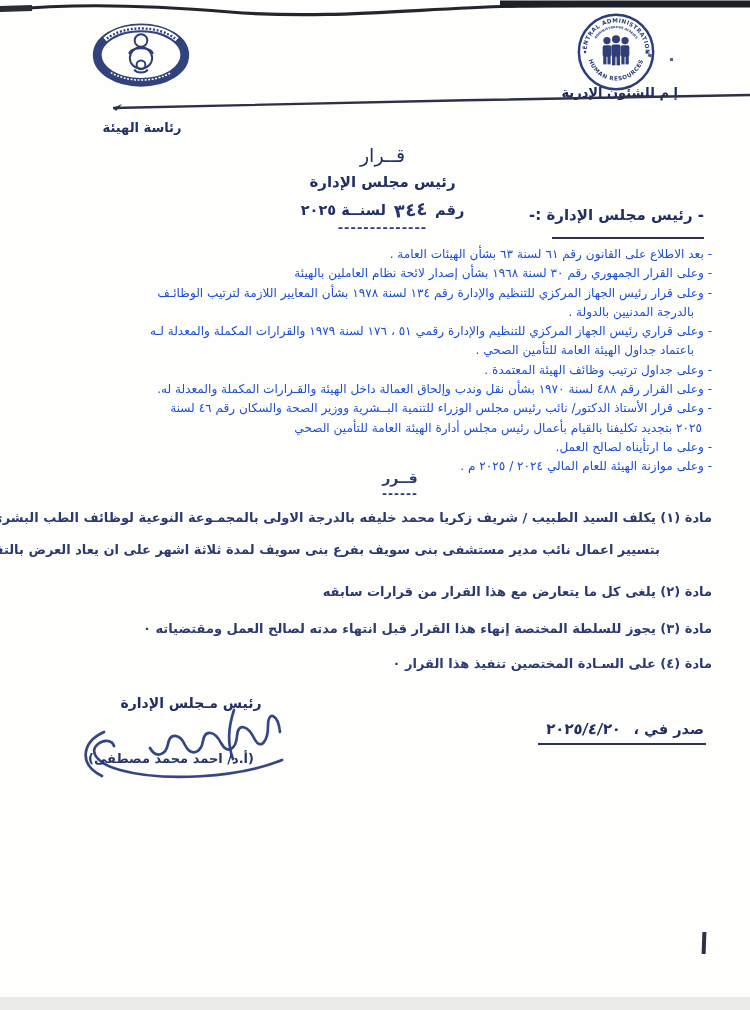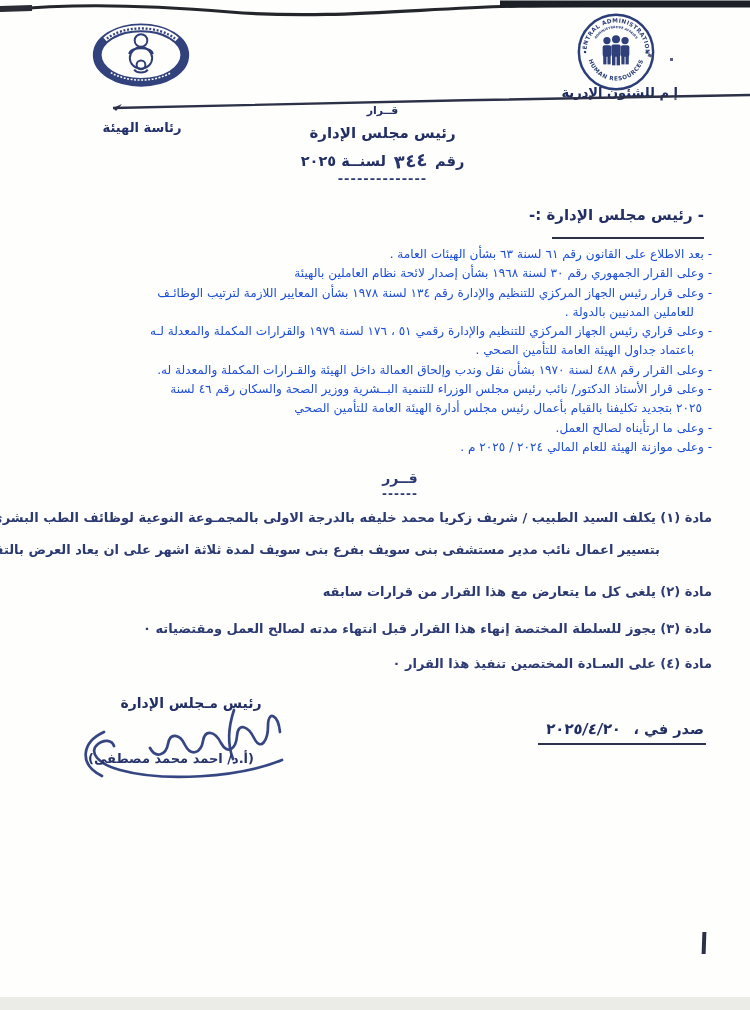--- a/index.html
+++ b/index.html
@@ -8,21 +8,21 @@
   .abs{position:absolute;}
   
   .left-logo{left:90px;top:22px;width:102px;height:72px;}
   .left-caption{left:92px;top:92px;width:100px;text-align:center;font-size:13px;font-weight:bold;color:#223169;direction:rtl;margin-top:28px;}
   .stamp{left:576px;top:12px;width:80px;height:80px;}
   .stamp-caption{left:552px;top:85px;width:126px;font-size:13px;font-weight:bold;color:#1e2c60;direction:rtl;}
   .header-rule{left:0;top:90px;width:750px;height:26px;}
   .top-edge{left:0;top:0;width:750px;height:22px;}
   
   .title-block{left:275px;top:104px;width:215px;text-align:center;direction:rtl;color:#222f63;}
-  .t1{font-size:11px;font-weight:bold;}
+  .t1{font-size:19px;font-weight:normal;margin-top:40px;}
   .t2{font-size:15px;font-weight:bold;margin-top:7px;}
   .t3{font-size:14.5px;font-weight:bold;margin-top:7px;}
   .tdash{font-size:13px;font-weight:bold;letter-spacing:1px;margin-top:1px;color:#2c3a72;}
   .handnum{display:inline-block;font-size:18px;font-weight:bold;transform:rotate(-6deg) translateY(1px);margin:0 3px;color:#28356e;}
   
   .salutation{right:46px;top:206px;font-size:15px;font-weight:bold;direction:rtl;color:#222f63;}
   .salut-line{left:552px;top:237px;width:152px;height:2.4px;background:#2c3147;}
   
   .preamble{left:64px;right:38px;top:245px;direction:rtl;text-align:right;font-size:12.1px;font-weight:normal;color:#1d4ed8;}
   .pl{height:19.3px;line-height:19.3px;white-space:nowrap;}
@@ -127,23 +127,24 @@
     <div class="tdash">--------------</div>
   </div>
 
   <div class="abs salutation">- رئيس مجلس الإدارة :-</div>
   <div class="abs salut-line"></div>
 
   <div class="abs preamble">
     <div class="pl">- بعد الاطلاع على القانون رقم ٦١ لسنة ٦٣ بشأن الهيئات العامة .</div>
     <div class="pl">- وعلى القرار الجمهوري رقم ٣٠ لسنة ١٩٦٨ بشأن إصدار لائحة نظام العاملين بالهيئة</div>
     <div class="pl">- وعلى قرار رئيس الجهاز المركزي للتنظيم والإدارة رقم ١٣٤ لسنة ١٩٧٨ بشأن المعايير اللازمة لترتيب الوظائـف</div>
-    <div class="pl ind">للعاملين المدنيين بالدولة .</div>
+    <div class="pl ind">بالدرجة المدنيين بالدولة .</div>
     <div class="pl">- وعلى قراري رئيس الجهاز المركزي للتنظيم والإدارة رقمي ٥١ ، ١٧٦ لسنة ١٩٧٩ والقرارات المكملة والمعدلة لـه</div>
     <div class="pl ind">باعتماد جداول الهيئة العامة للتأمين الصحي .</div>
+    <div class="pl">- وعلى جداول ترتيب وظائف الهيئة المعتمدة .</div>
     <div class="pl">- وعلى القرار رقم ٤٨٨ لسنة ١٩٧٠ بشأن نقل وندب وإلحاق العمالة داخل الهيئة والقـرارات المكملة والمعدلة له.</div>
     <div class="pl">- وعلى قرار الأستاذ الدكتور/ نائب رئيس مجلس الوزراء للتنمية البــشرية ووزير الصحة والسكان رقم ٤٦ لسنة</div>
     <div class="pl ind2">٢٠٢٥ بتجديد تكليفنا بالقيام بأعمال رئيس مجلس أدارة الهيئة العامة للتأمين الصحي</div>
     <div class="pl">- وعلى ما ارتأيناه لصالح العمل.</div>
     <div class="pl">- وعلى موازنة الهيئة للعام المالي ٢٠٢٤ / ٢٠٢٥ م .</div>
   </div>
 
   <div class="abs decree-word">
     <div>قــرر</div>
     <div class="dv">------</div>

